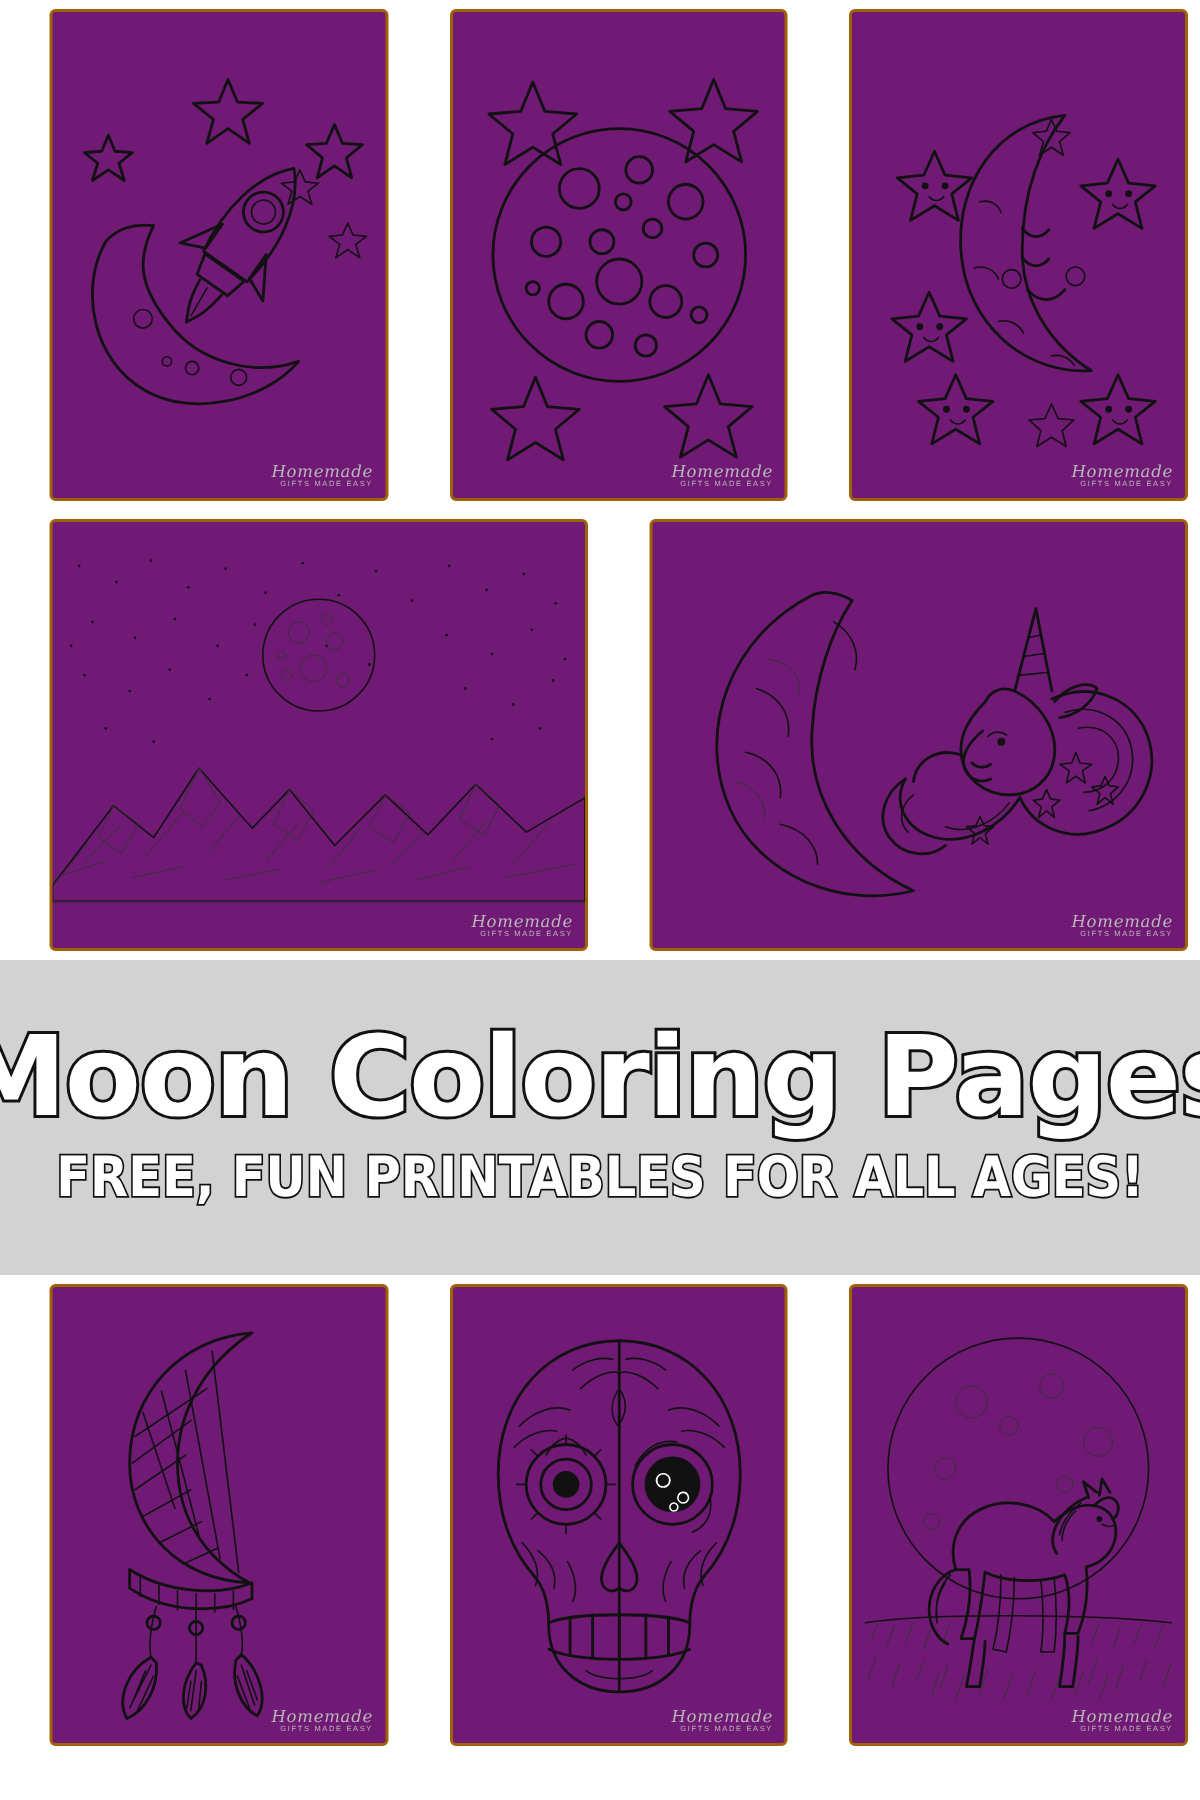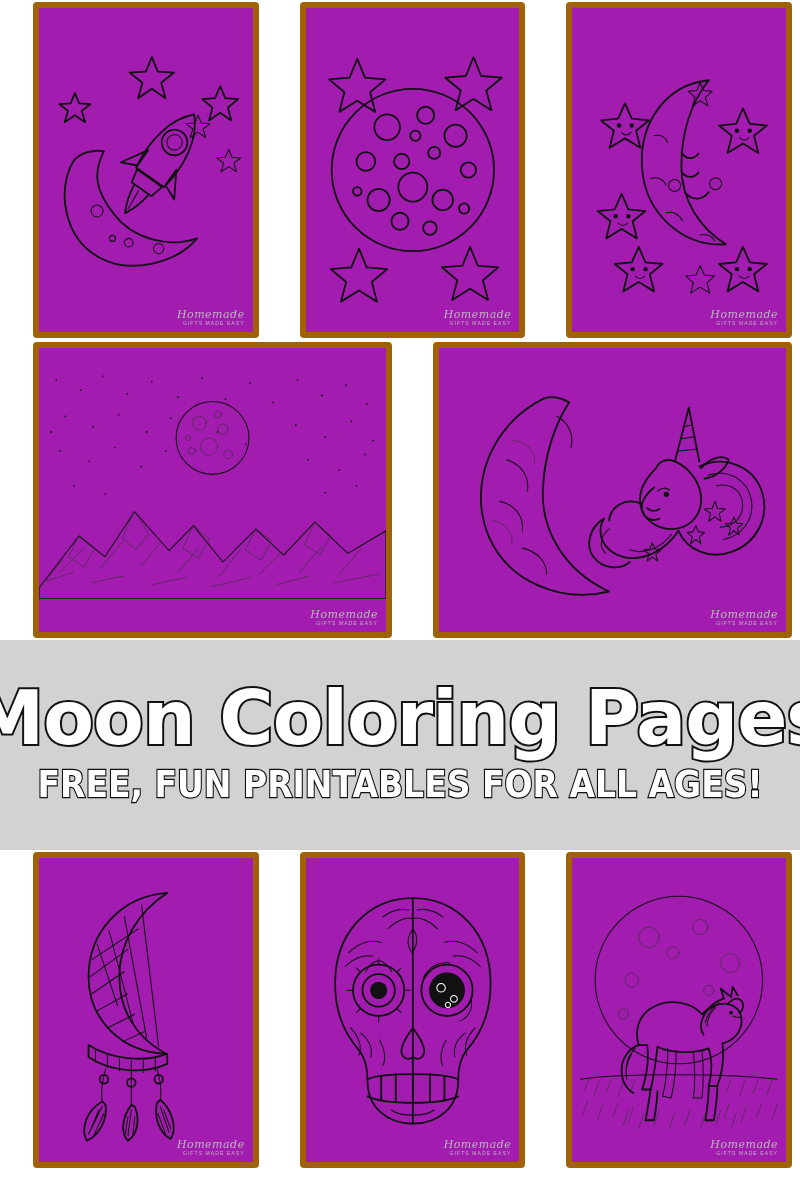--- a/index.html
+++ b/index.html
@@ -36,22 +36,22 @@
   .cell {
     flex: 1 1 0;
     box-sizing: border-box;
     padding: 8px;
     display: flex;
     align-items: center;
     justify-content: center;
   }
 
   .sheet {
-    background: #a21caf;
-    border: 6px solid #a16207;
+    background: #701a75;
+    border: 2px solid #a16207;
     border-radius: 4px;
     width: 100%;
     height: 100%;
     position: relative;
     overflow: hidden;
     margin-left: 25px;
   }
   .sheet.wide { border-radius: 4px; }
 
   .wm {

